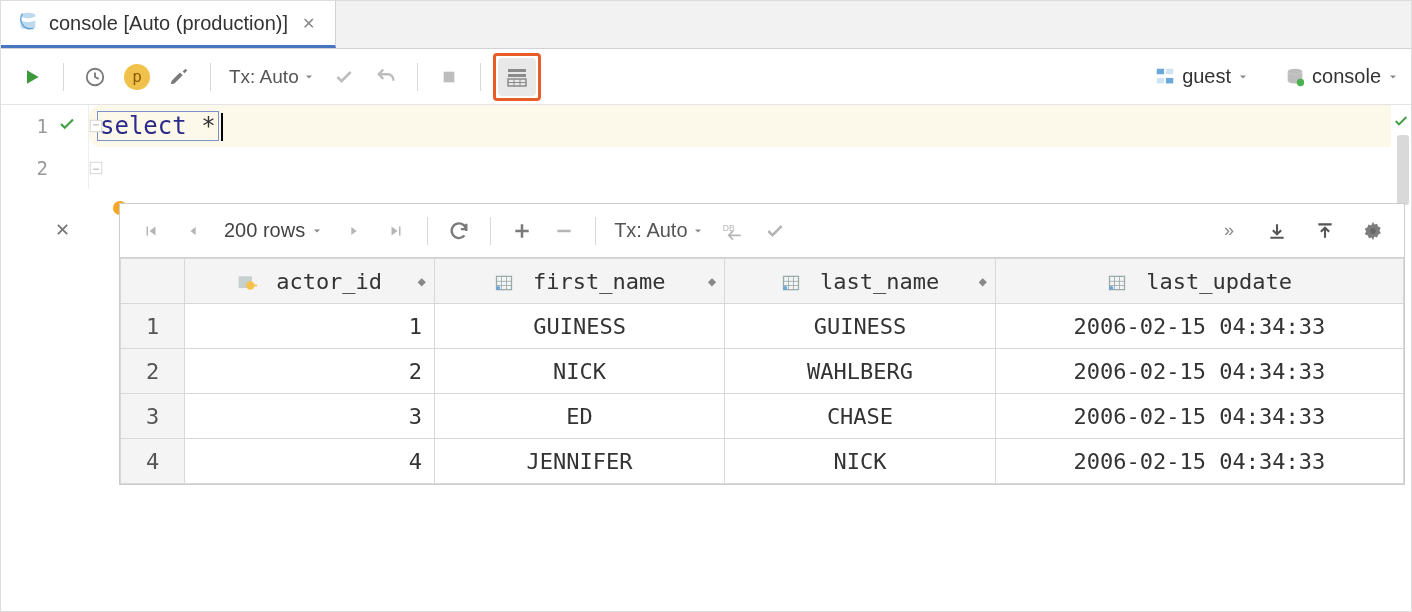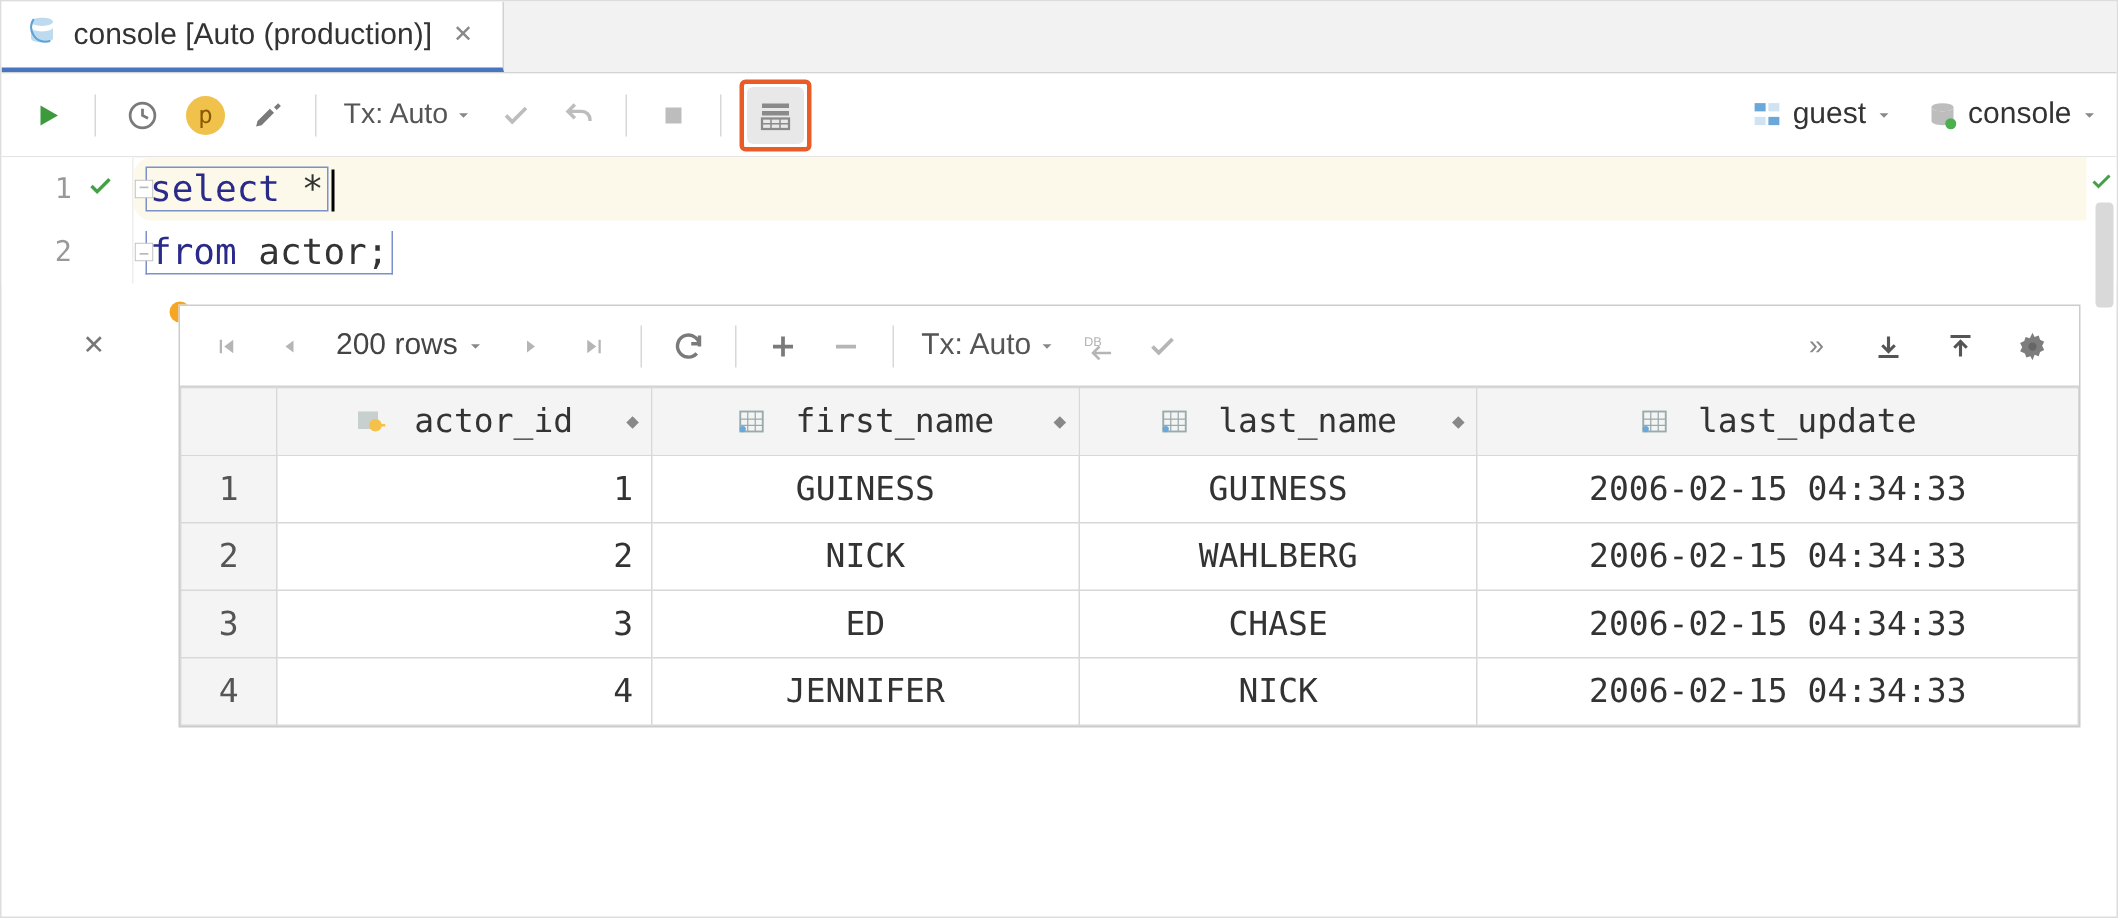--- a/index.html
+++ b/index.html
@@ -9,41 +9,41 @@
 .tabbar { height: 48px; border-bottom: 1px solid #d2d2d2; display: flex; align-items: stretch; background: #f2f2f2; }
 .tab { display: flex; align-items: center; gap: 10px; padding: 0 16px; background: #fff; border-right: 1px solid #d2d2d2; border-bottom: 3px solid #4875bf; font-size: 20px; }
 .tab .close { color: #888; font-size: 16px; padding: 0 4px; }
 
 
 .toolbar { height: 56px; border-bottom: 1px solid #e4e4e4; display: flex; align-items: center; padding: 0 12px; gap: 4px; background: #fff; }
 .tbtn { width: 38px; height: 38px; display: flex; align-items: center; justify-content: center; border-radius: 4px; }
 .sep { width: 1px; height: 28px; background: #d8d8d8; margin: 0 8px; }
 .txlbl { font-size: 19px; color: #555; padding: 0 6px; display: flex; align-items: center; gap: 4px; }
 .highlight-box { border: 3px solid #e85c27; border-radius: 4px; padding: 2px; }
-.toolbar-right { margin-left: auto; display: flex; align-items: flex-end; gap: 22px; }
+.toolbar-right { margin-left: auto; display: flex; align-items: flex-end; gap: 35px; }
 .schema-badge { display: flex; align-items: center; gap: 6px; font-size: 20px; color: #333; }
 
 
 .editor-area { display: flex; height: 84px; background: #fff; position: relative; }
 .gutter { width: 88px; background: #fff; border-right: 1px solid #eee; }
 .gline { height: 42px; display: flex; align-items: center; justify-content: flex-end; padding-right: 12px; gap: 10px; font-size: 19px; color: #999; font-family: monospace; }
 .gline .chk { color: #43a047; }
 .code-body { flex: 1; position: relative; }
 .code-line { height: 42px; display: flex; align-items: center; padding-left: 8px; font-size: 24px; font-family: "Consolas","Menlo",monospace; }
 .code-hi { background: #fdf9ea; border-radius: 12px; }
 .code-sel { border: 1px solid #7a92c8; background: transparent; display: inline-block; padding: 0 2px; }
 .kw { color: #2a2a8a; }
 .cursor { display: inline-block; width: 2px; height: 28px; background: #000; vertical-align: middle; margin-left: 2px; }
 .right-gutter { position: absolute; right: 0; top: 0; width: 20px; height: 100%; background: #fff;}
 .right-gutter .chk { position: absolute; top: 8px; right: 2px; color: #43a047; }
 .right-gutter .scroll { position: absolute; top: 30px; right: 2px; width: 12px; height: 70px; background: #d9d9d9; border-radius: 3px;}
 .inspection-dot { position:absolute; left: 24px; top: 54px; width: 14px; height: 14px; background: #f5a623; border-radius: 50%; }
 
 
-.results { position: absolute; left: 118px; top: 202px; right: 24px; border: 1px solid #ccc; background: #fff; }
+.results { position: absolute; left: 118px; top: 202px; right: 6px; border: 1px solid #ccc; background: #fff; }
 .close-x { position: absolute; left: 54px; top: 218px; color: #777; font-size: 18px; }
 .res-toolbar { height: 54px; border-bottom: 1px solid #d2d2d2; display: flex; align-items: center; padding: 0 12px; gap: 4px; }
 .res-toolbar .rowslbl { font-size: 20px; color: #444; padding: 0 8px; display: flex; align-items: center; gap: 6px; }
 .res-toolbar .txlbl2 { font-size: 20px; color: #555; padding: 0 6px; display:flex;align-items:center;gap:4px;}
 .res-right { margin-left: auto; display:flex; align-items:center; gap: 10px; }
 
 
 table { width: 100%; border-collapse: collapse; font-family: "Consolas","Menlo",monospace; font-size: 22px; }
 th, td { border: 1px solid #d8d8d8; padding: 8px 12px; text-align: center; height: 45px; }
 th { background: #f4f4f4; font-weight: normal; color: #333; position: relative; }
@@ -172,23 +172,20 @@
   <div class="code-body">
     <div class="code-line code-hi">
       <span style="position:relative;">
         <span class="code-sel">
           <span class="kw">select</span><span> *</span>
         </span><span class="cursor"></span>
       </span>
     </div>
     <div class="code-line" style="position:relative;">
       <span class="inspection-dot"></span>
-      <span class="code-sel" style="border-top:none;">
-        <span class="kw">from</span><span> actor;</span>
-      </span>
     </div>
   </div>
   <div class="right-gutter">
     <span class="chk">
       <svg width="16" height="16" viewBox="0 0 24 24">
           <path fill="none" stroke="#43a047" stroke-width="3" d="M4 12l5 5 11-11"></path>
         </svg>
     </span>
     <div class="scroll"></div>
   </div>

